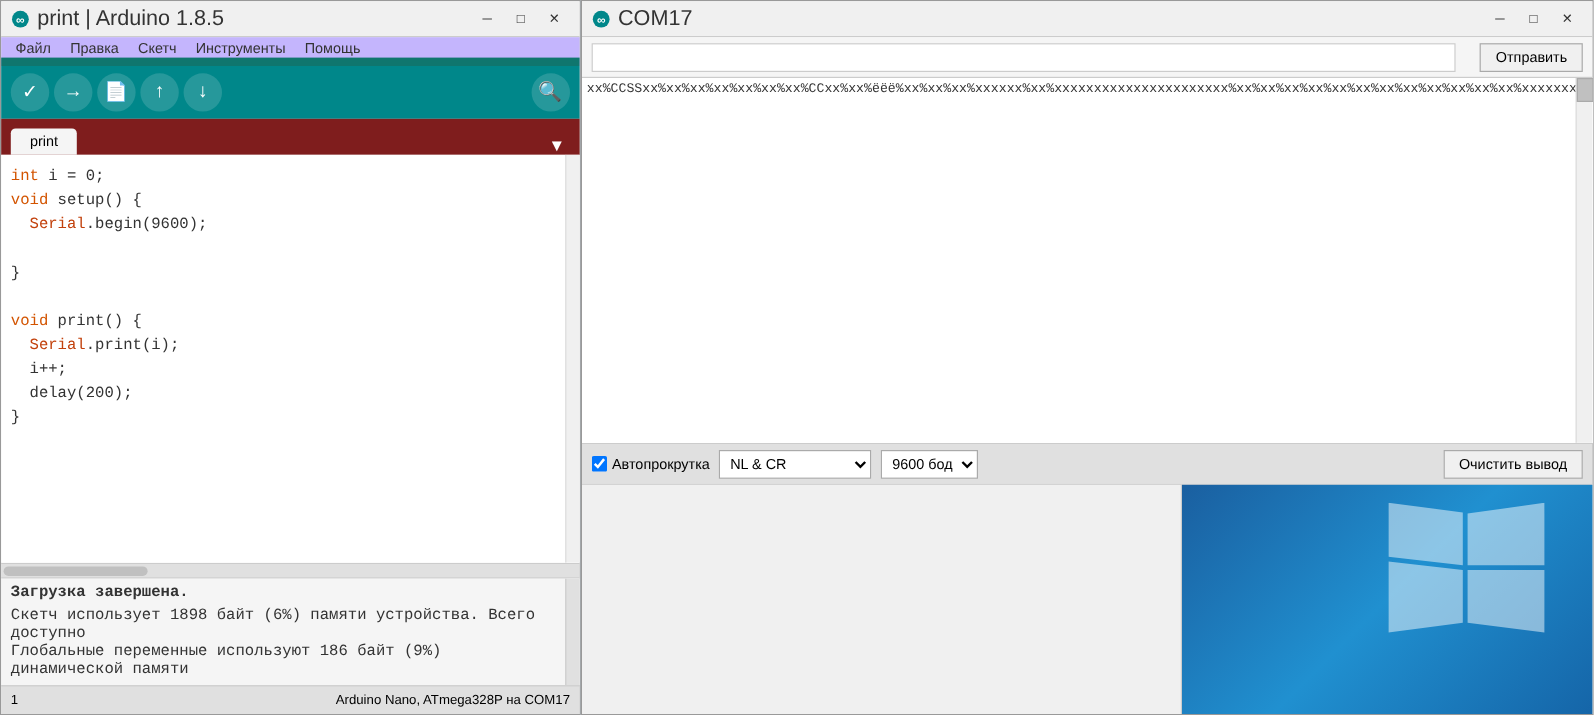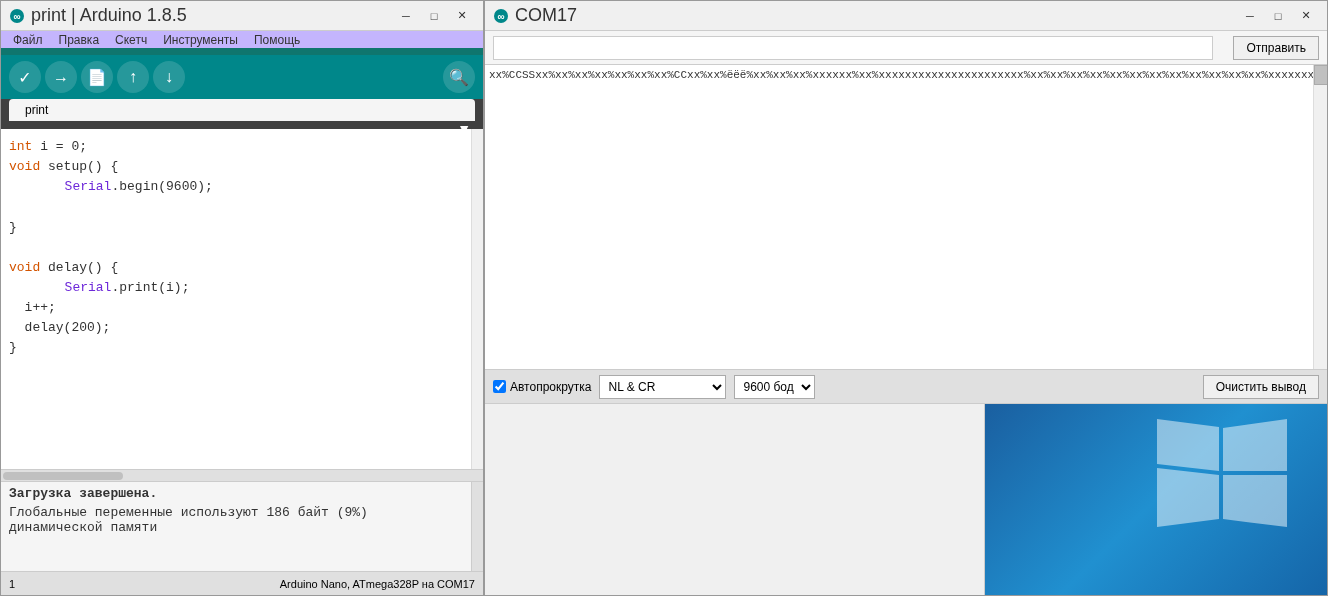--- a/index.html
+++ b/index.html
@@ -148,25 +148,25 @@
       color: white;
       font-size: 16px;
     }
     .toolbar-right {
       margin-left: auto;
     }
 
     
     .tab-bar {
       height: 30px;
-      background: #404040;
-      display: flex;
+      background: #7f1d1d;
+      display: flex;
+      align-items: flex-end;
       padding: 0 8px;
       flex-shrink: 0;
-      flex-direction: column;
     }
     .tab {
       padding: 4px 16px;
       background: #f5f5f5;
       border-radius: 4px 4px 0 0;
       font-size: 12px;
       cursor: pointer;
       display: flex;
       align-items: center;
       gap: 8px;
@@ -200,21 +200,21 @@
     .scrollbar-right {
       position: absolute;
       right: 0; top: 0; bottom: 0;
       width: 12px;
       background: #f0f0f0;
       border-left: 1px solid #ddd;
     }
 
     
     .kw { color: #d35400; font-weight: normal; }
-    .kw2 { color: #6d28d9; margin-left: 40px; }
+    .kw2 { color: #c2410c; }
     .normal { color: #333; }
 
     
     .console-area {
       height: 90px;
       background: #f5f5f5;
       border-top: 1px solid #ccc;
       display: flex;
       flex-direction: column;
       flex-shrink: 0;
@@ -464,37 +464,38 @@
   </div>
 
   <div class="code-editor">
     <div class="code-content">
       <div><span class="kw">int</span><span class="normal"> i = 0;</span></div>
       <div><span class="kw">void</span><span class="normal"> setup() {</span></div>
       <div>&nbsp;&nbsp;<span class="kw2">Serial</span><span class="normal">.begin(9600);</span></div>
       <div>&nbsp;</div>
       <div><span class="normal">}</span></div>
       <div>&nbsp;</div>
-      <div><span class="kw">void</span><span class="normal"> delay() {</span></div>
+      <div><span class="kw">void</span><span class="normal"> print() {</span></div>
       <div>&nbsp;&nbsp;<span class="kw2">Serial</span><span class="normal">.print(i);</span></div>
       <div><span class="normal">&nbsp;&nbsp;i++;</span></div>
       <div><span class="normal">&nbsp;&nbsp;delay(200);</span></div>
       <div><span class="normal">}</span></div>
     </div>
     <div class="scrollbar-right"></div>
   </div>
 
   <div class="h-scrollbar">
     <div class="h-scrollbar-thumb"></div>
   </div>
 
   <div class="console-area">
     <div class="console-row" style="flex:1; overflow:hidden;">
       <div class="console-content">
         <div style="font-weight:bold; margin-bottom:4px;">Загрузка завершена.</div>
+        <div>Скетч использует 1898 байт (6%) памяти устройства. Всего доступно</div>
         <div>Глобальные переменные используют 186 байт (9%) динамической памяти</div>
       </div>
       <div style="width:12px; background:#e0e0e0; border-left:1px solid #ccc; flex-shrink:0;"></div>
     </div>
   </div>
 
   <div class="status-bar">
     <span>1</span>
     <span>Arduino Nano, ATmega328P на COM17</span>
   </div>

